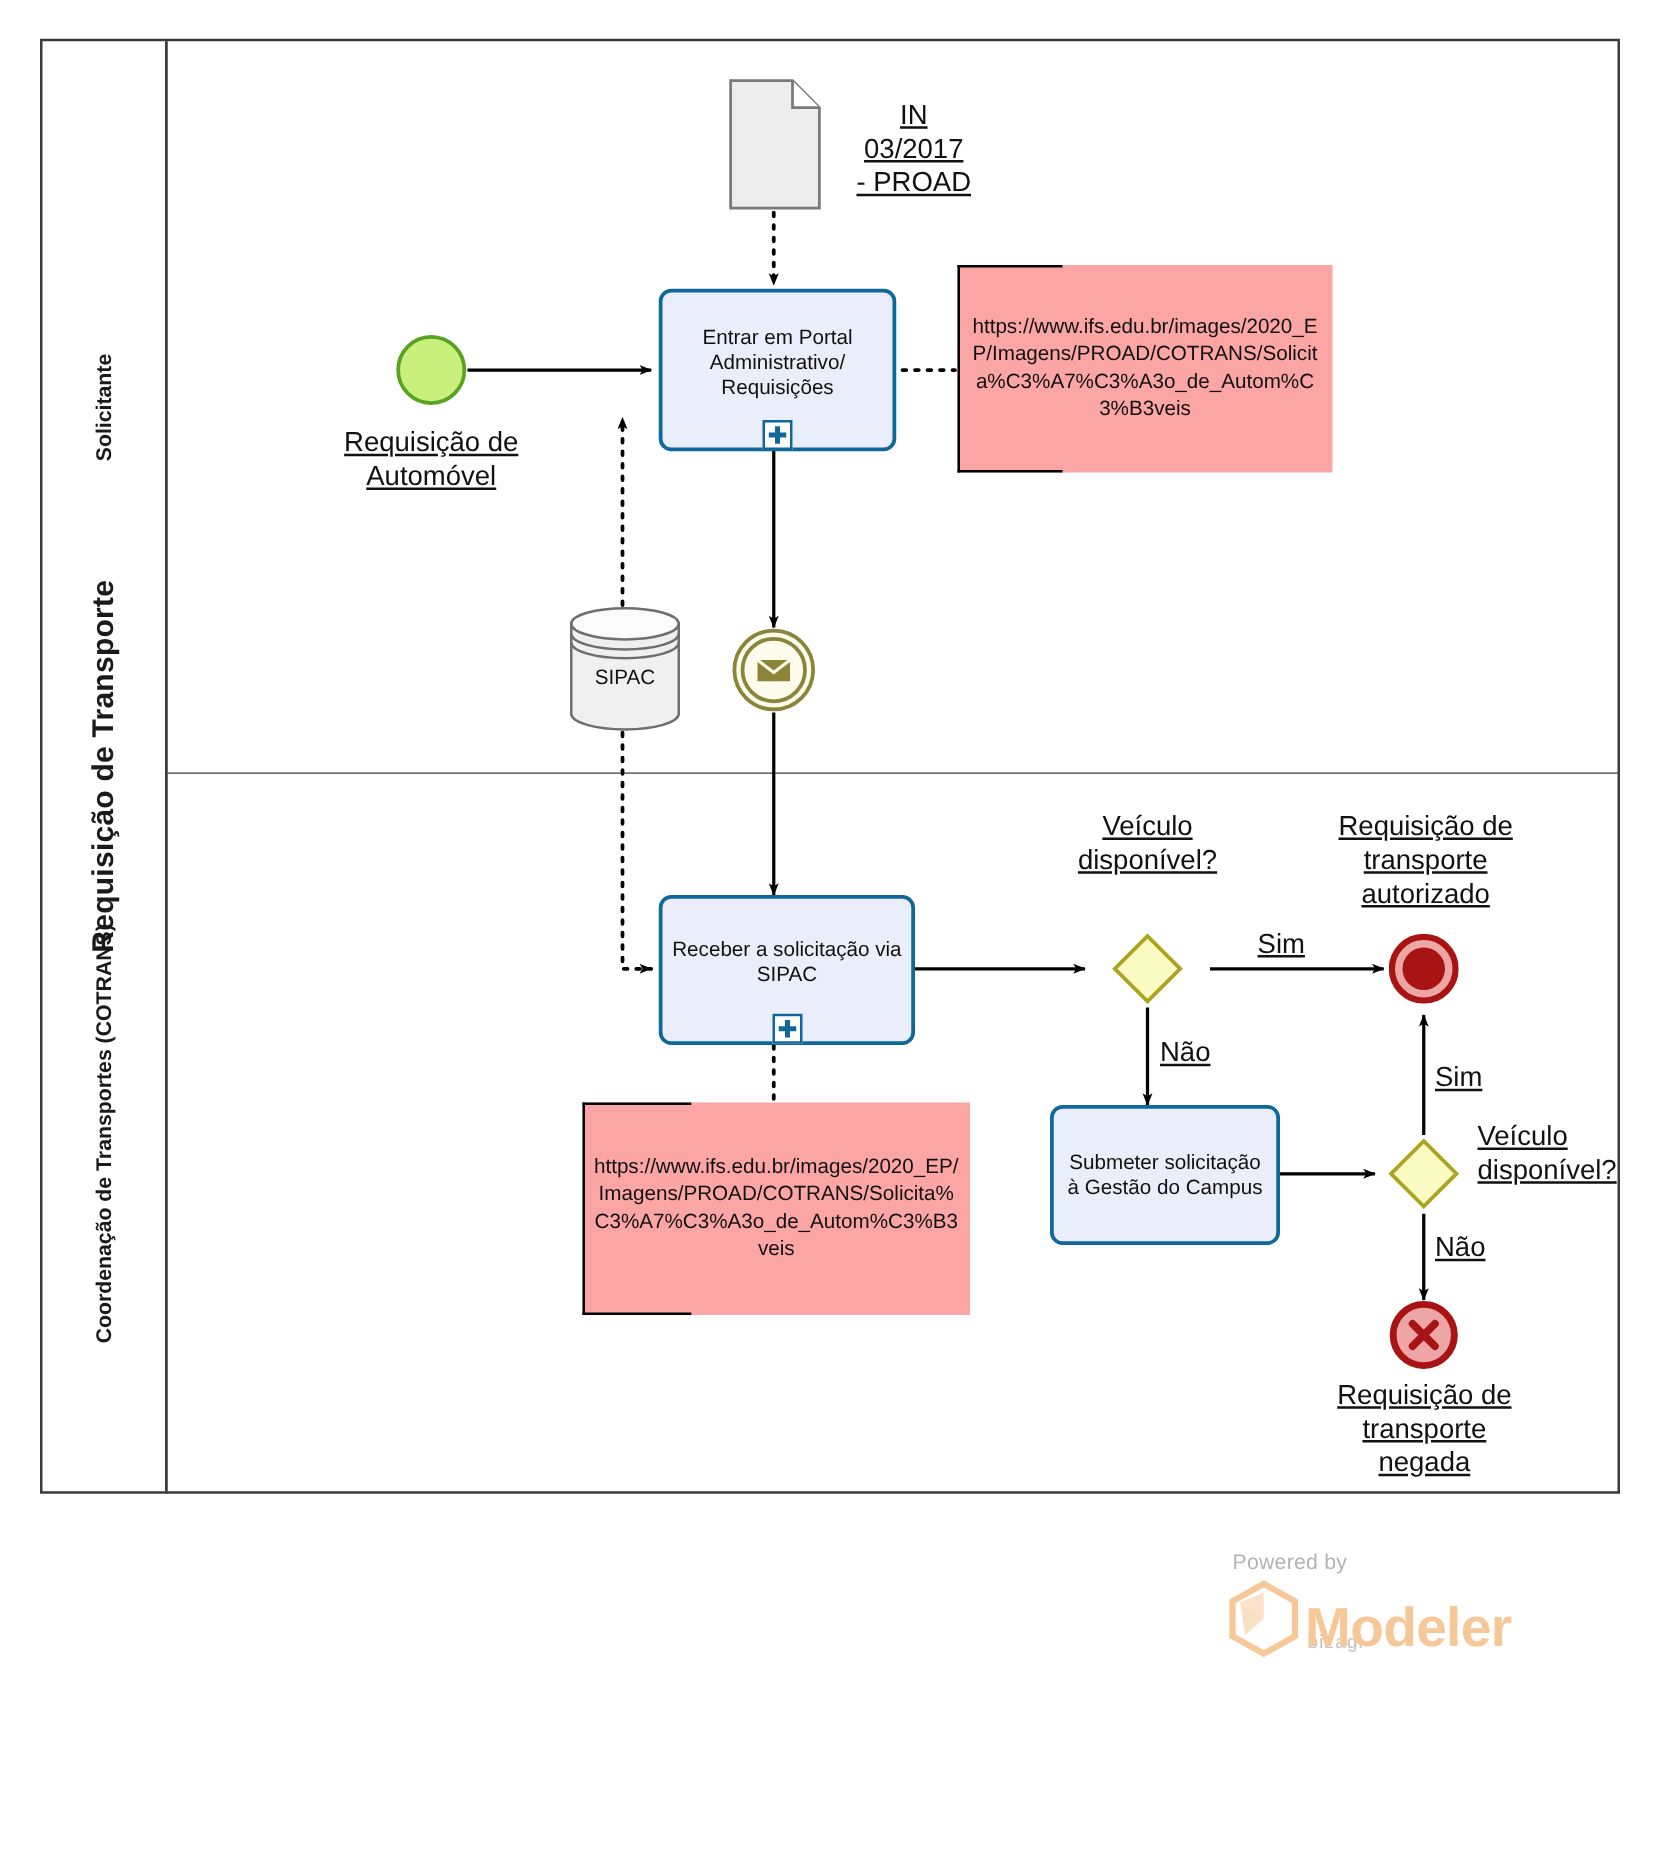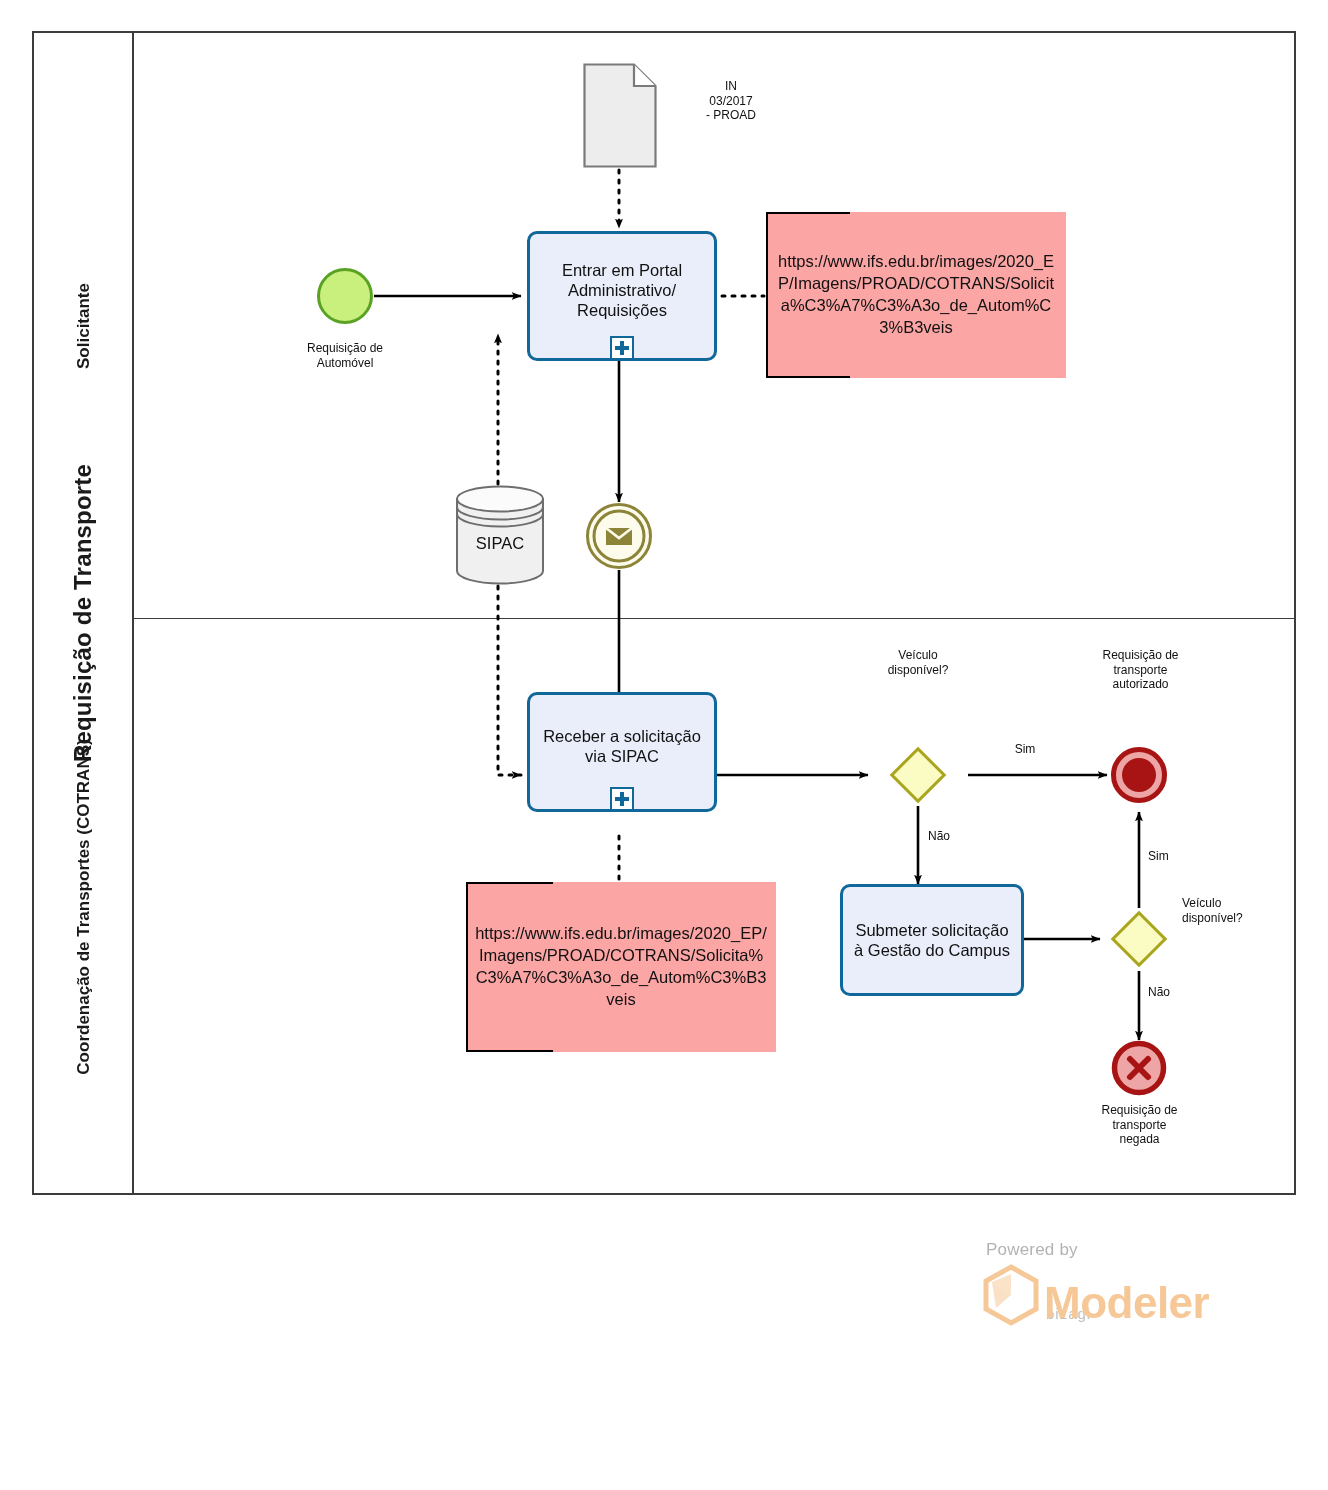--- a/index.html
+++ b/index.html
@@ -102,24 +102,25 @@
   .start-event {
     width: 56px; height: 56px;
     border-radius: 50%;
     background: #c9ef7c;
     border: 3px solid #5aa223;
     box-sizing: border-box;
   }
 
   .label-text {
     text-align: center;
-    font-size: 12px;
+    font-size: 22px;
     line-height: 1.22;
     white-space: pre-line;
     color: #111;
+    text-decoration: underline;
   }
 
   .gateway {
     width: 56px; height: 56px;
   }
   .gateway .diamond {
     width: 40px; height: 40px;
     background: #fbfbc4;
     border: 3px solid #a9a51f;
     transform: rotate(45deg);
@@ -270,21 +271,21 @@
 
   <div class="abs" style="left:585px; top:502px; width:68px; height:68px;">
     <svg width="68" height="68" viewBox="0 0 68 68">
       <circle cx="34" cy="34" r="31.5" fill="#fdfcec" stroke="#8c8438" stroke-width="3"></circle>
       <circle cx="34" cy="34" r="25" fill="#fdfcec" stroke="#8c8438" stroke-width="3"></circle>
       <rect x="21" y="26" width="26" height="17" fill="#8c8438"></rect>
       <path d="M21,26 L34,36 L47,26" fill="none" stroke="#fdfcec" stroke-width="2.6"></path>
     </svg>
   </div>
 
-  <div class="abs task" style="left:527px; top:692px; width:190px; height:120px;">
+  <div class="abs task" style="left:527px; top:716px; width:205px; height:120px;">
     <span>Receber a solicitação via SIPAC</span>
     <span class="marker">
       <span class="plus-h"></span>
         <span class="plus-v"></span>
     </span>
   </div>
 
   <div class="abs annotation" style="left:466px; top:882px; width:310px; height:170px;">
     <span class="bracket-t"></span>
     <span class="bracket-b"></span>

